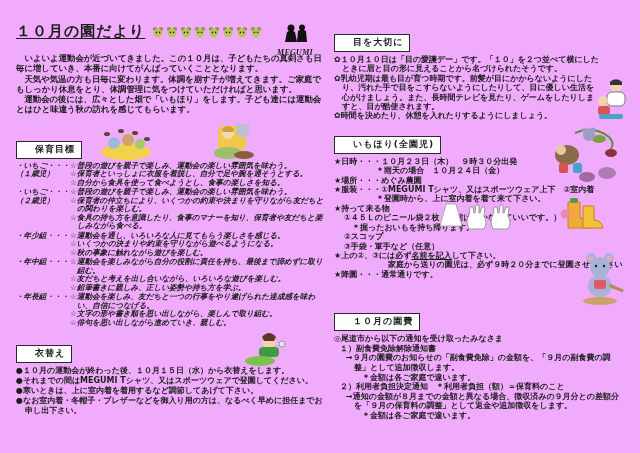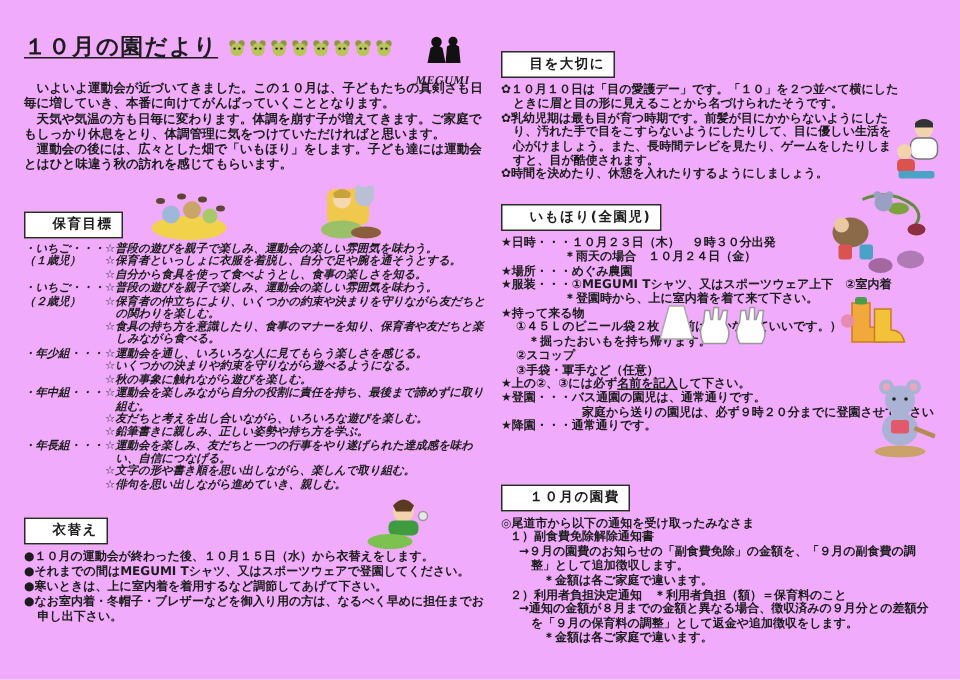--- a/index.html
+++ b/index.html
@@ -217,21 +217,20 @@
       <div class="in2">＊雨天の場合　１０月２４日（金）</div>
       <div>★場所・・・めぐみ農園</div>
       <div>★服装・・・①MEGUMI Tシャツ、又はスポーツウェア上下　②室内着</div>
       <div class="in2">＊登園時から、上に室内着を着て来て下さい。</div>
       <div>★持って来る物</div>
       <div class="in1">①４５Ｌのビニール袋２枚（名前は書かなくていいです。）</div>
       <div class="in1b">＊掘ったおいもを持ち帰ります。</div>
       <div class="in1">②スコップ</div>
       <div class="in1">③手袋・軍手など（任意）</div>
       <div><span>★上の②、③には必ず</span><span class="u">名前を記入</span><span>して下さい。</span></div>
-      <div>★登園・・・バス通園の園児は、通常通りです。</div>
       <div class="in3">家庭から送りの園児は、必ず９時２０分までに登園させて下さい</div>
       <div>★降園・・・通常通りです。</div>
     </div>
 
     <div class="mt-enpi">
       <span class="sec-head">１０月の園費</span>
     </div>
     <div class="enpi">
       <div>◎尾道市から以下の通知を受け取ったみなさま</div>
       <div class="t">１）副食費免除解除通知書</div>

